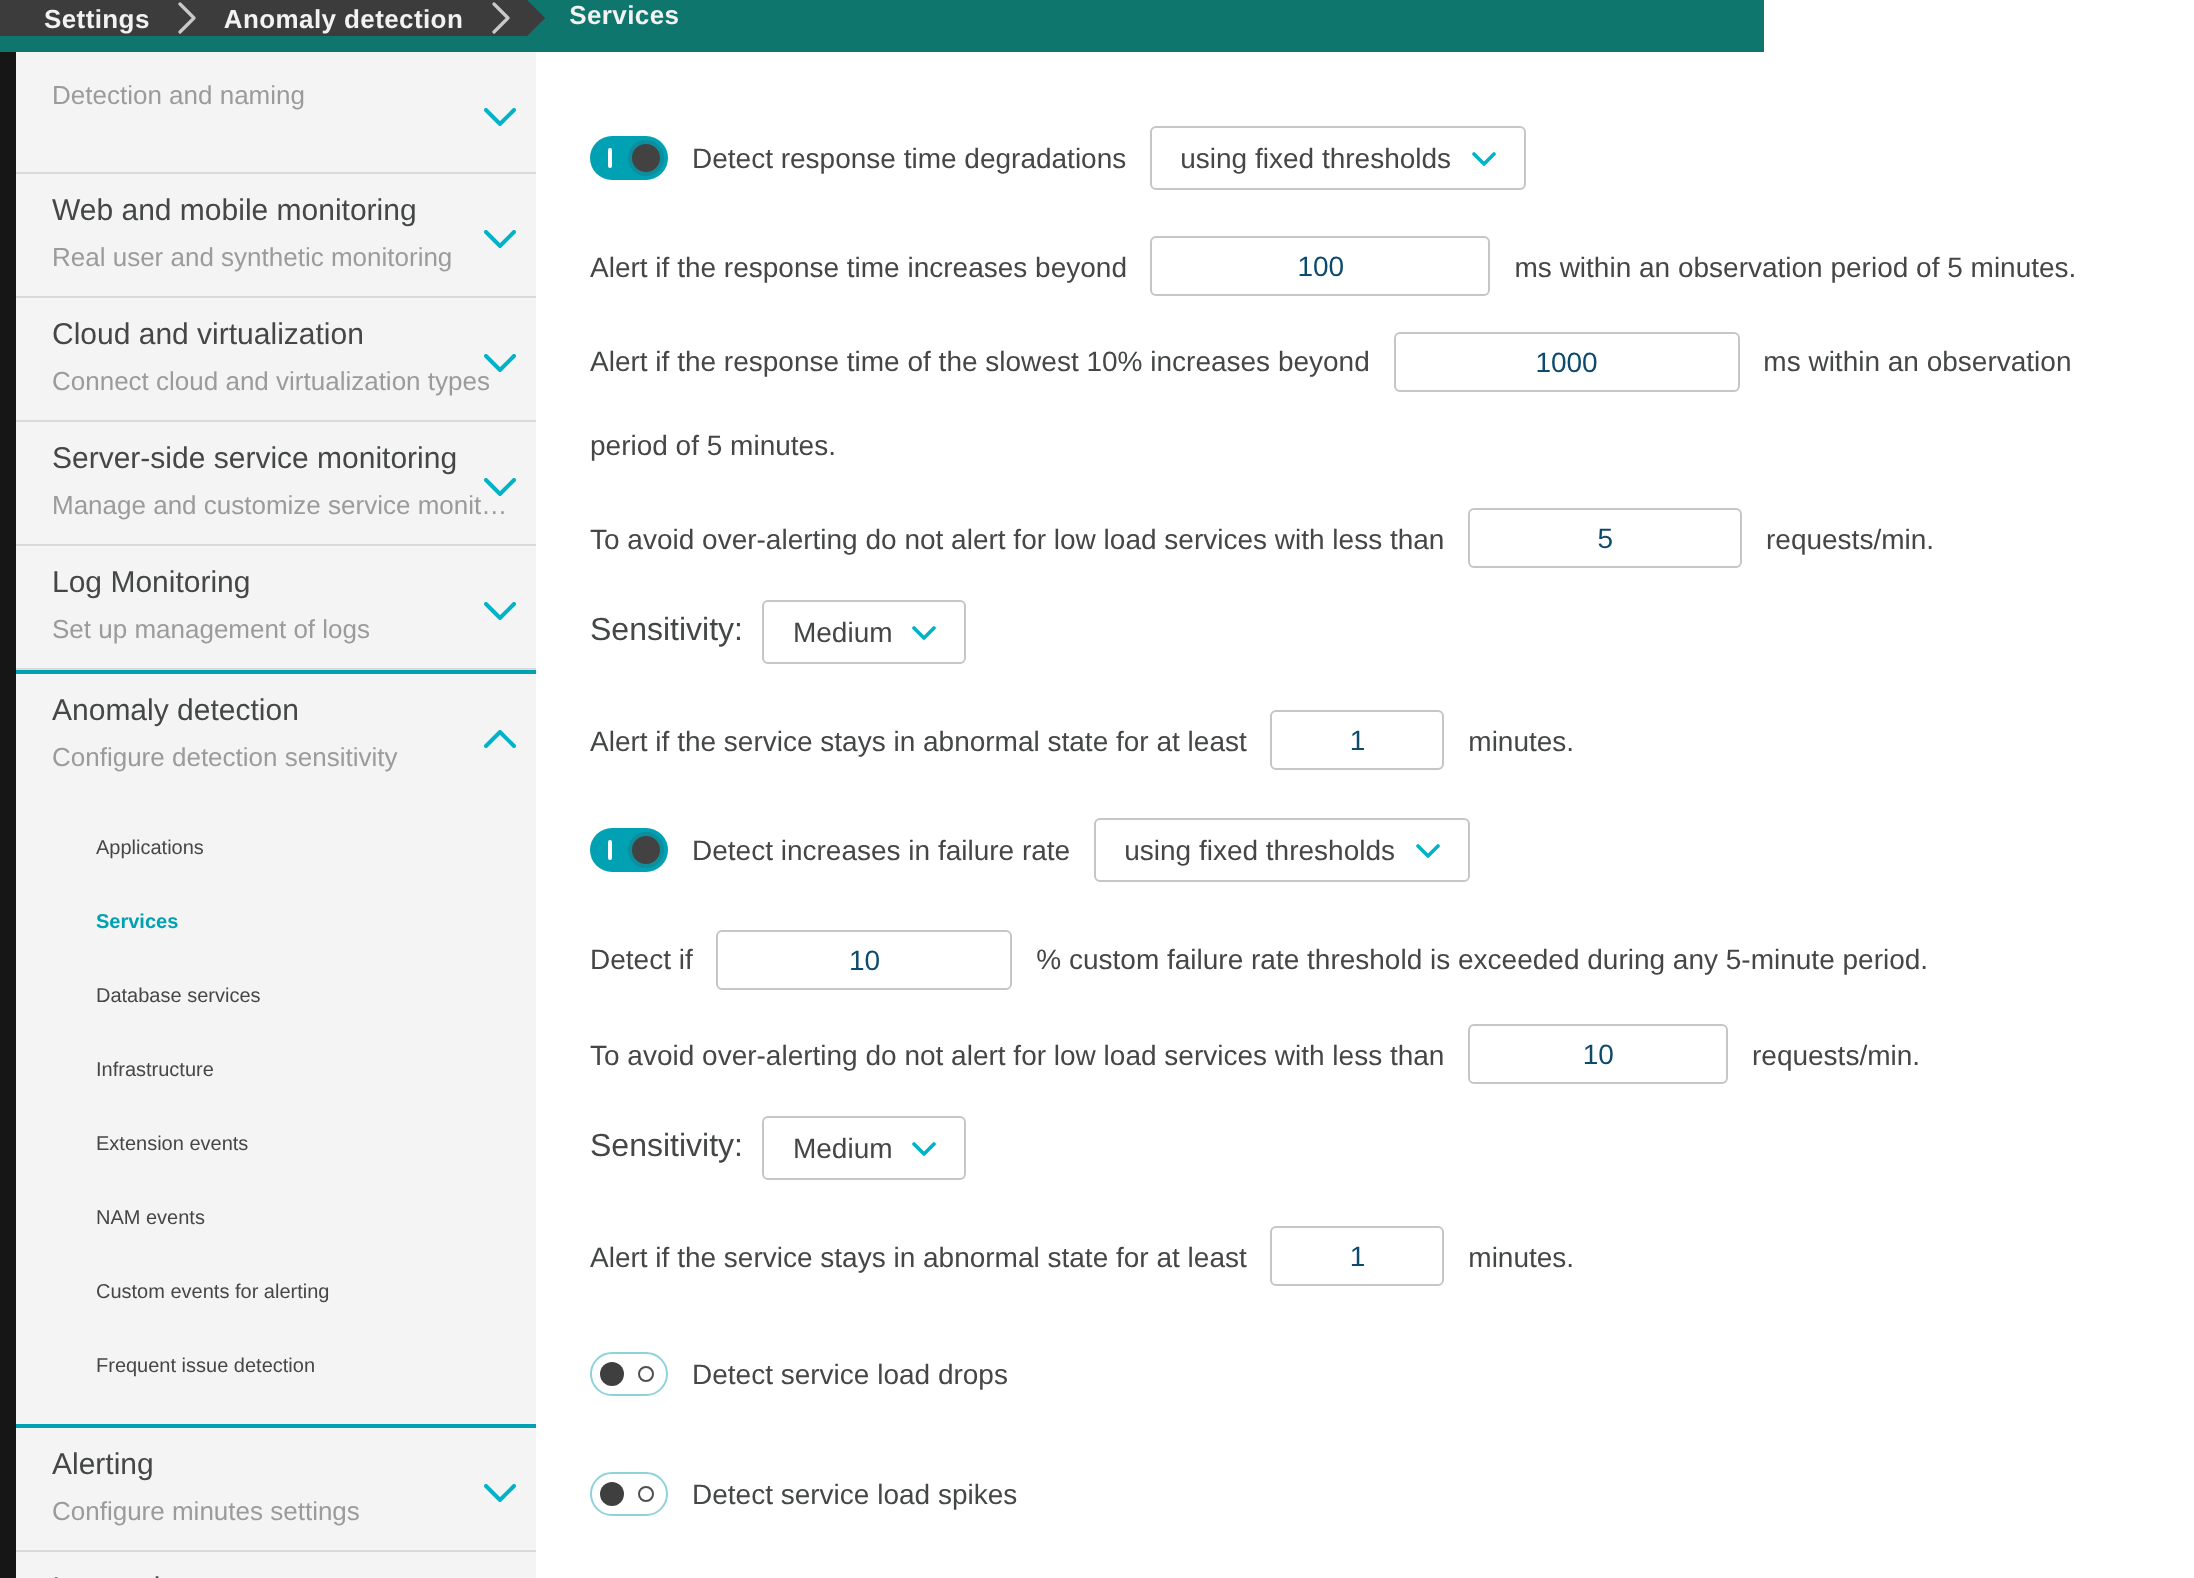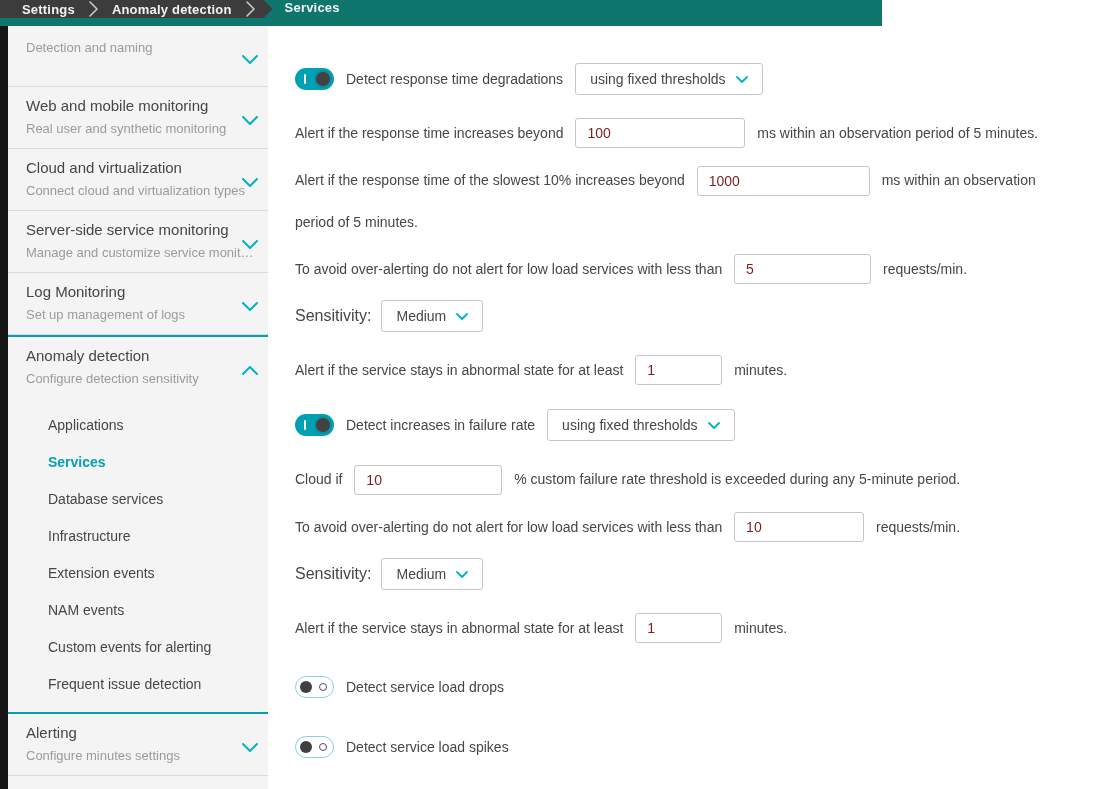--- a/index.html
+++ b/index.html
@@ -37,37 +37,37 @@
     position:relative; padding:9px 16px 11px 18px;
     border-bottom:1px solid #dadada; cursor:pointer; min-height:61px;
   }
   .sec-title { font-size:15px; color:#454646; line-height:20px; }
   .sec-sub { font-size:13px; color:#9b9b9b; line-height:17px; margin-top:4px;
              white-space:nowrap; overflow:hidden; text-overflow:ellipsis; }
   .sec-chev { position:absolute; right:14px; top:24px; }
   .section.active { border-top:2px solid #00a1b2; border-bottom:none; }
   .children { border-bottom:2px solid #00a1b2; padding:8px 0 10px 0; background:#f4f4f4; }
   .child {
-    font-size:14px; color:#454646; padding:10px 10px 9px 40px; cursor:pointer; line-height:18px;
+    font-size:10px; color:#454646; padding:10px 10px 9px 40px; cursor:pointer; line-height:18px;
   }
   .child.selected { color:#00a1b2; font-weight:700; }
   
   .main {
     position:absolute; left:268px; top:26px; width:823px; height:763px;
     background:#fff; padding:22px 30px 16px 27px; overflow:hidden;
   }
   .row {
     font-size:14px; color:#454646; line-height:40px; margin-bottom:6px;
   }
   .toggle-row { display:flex; align-items:center; gap:12px; margin:14px 0 16px 0; height:34px; }
   .rowtext { vertical-align:middle; }
   input.num {
     display:inline-block; vertical-align:middle; height:30px; margin:0 8px;
     border:1px solid #c6c6c6; border-radius:3px; background:#fff;
-    text-align:left; padding:0 11px; font-size:14px; color:#7f1d1d;
+    text-align:center; padding:0 11px; font-size:14px; color:#0c4a6e;
     font-family:"Liberation Sans", sans-serif; outline:none;
   }
   .w170{width:170px}.w173{width:173px}.w137{width:137px}.w148{width:148px}
   .w130{width:130px}.w87{width:87px}
   .dropdown {
     display:inline-flex; align-items:center; justify-content:flex-start; gap:10px;
     height:32px; border:1px solid #c6c6c6; border-radius:3px; background:#fff;
     padding:0 14px; font-size:14px; color:#454646; cursor:pointer; vertical-align:middle;
   }
   .sens-row { display:flex; align-items:center; gap:10px; margin:10px 0 16px 0; height:34px; }
@@ -268,21 +268,21 @@
     <span class="toggle-label">Detect increases in failure rate</span>
     <span class="dropdown">
       <span>using fixed thresholds</span>
       <svg width="12" height="7" viewBox="0 0 12 7">
           <polyline points="1,1 6,6 11,1" fill="none" stroke="#00b3c9" stroke-width="1.8" stroke-linecap="round" stroke-linejoin="round"></polyline>
         </svg>
     </span>
   </div>
 
   <div class="row">
-    <span class="rowtext">Cloud if</span>
+    <span class="rowtext">Detect if</span>
     <input class="num w148" type="text" value="10" style="">
     <span class="rowtext">% custom failure rate threshold is exceeded during any 5-minute period.</span>
   </div>
 
   <div class="row">
     <span class="rowtext">To avoid over-alerting do not alert for low load services with less than</span>
     <input class="num w130" type="text" value="10" style="">
     <span class="rowtext">requests/min.</span>
   </div>
 

